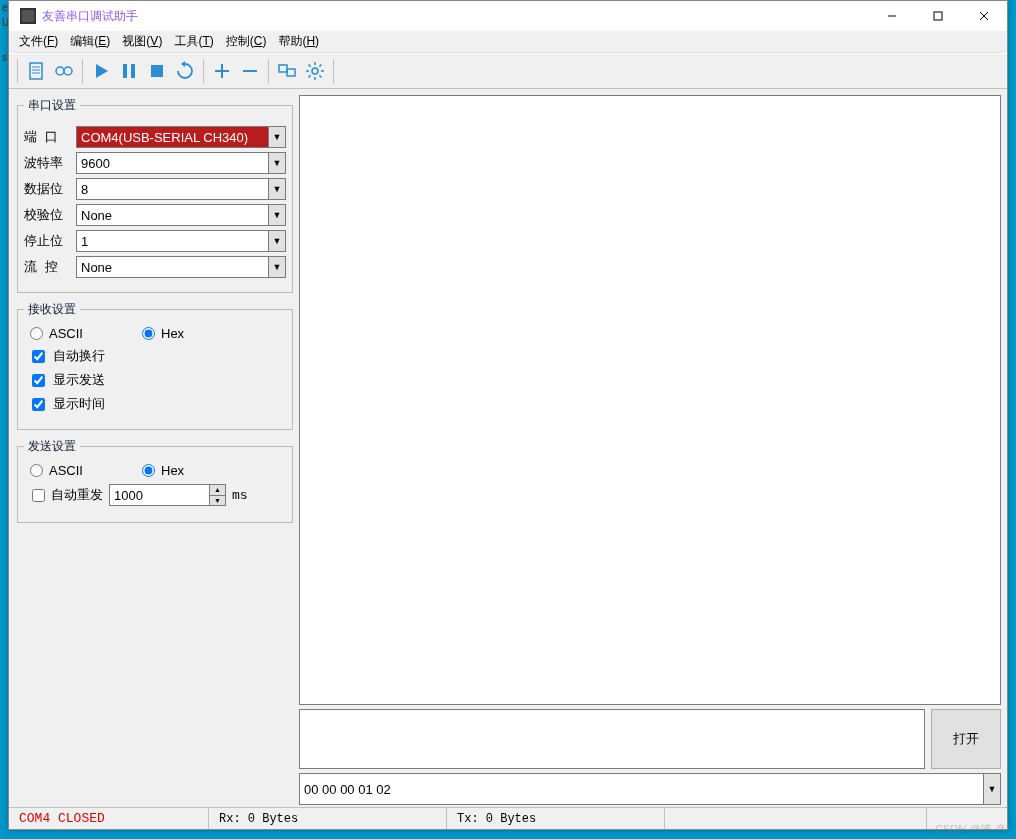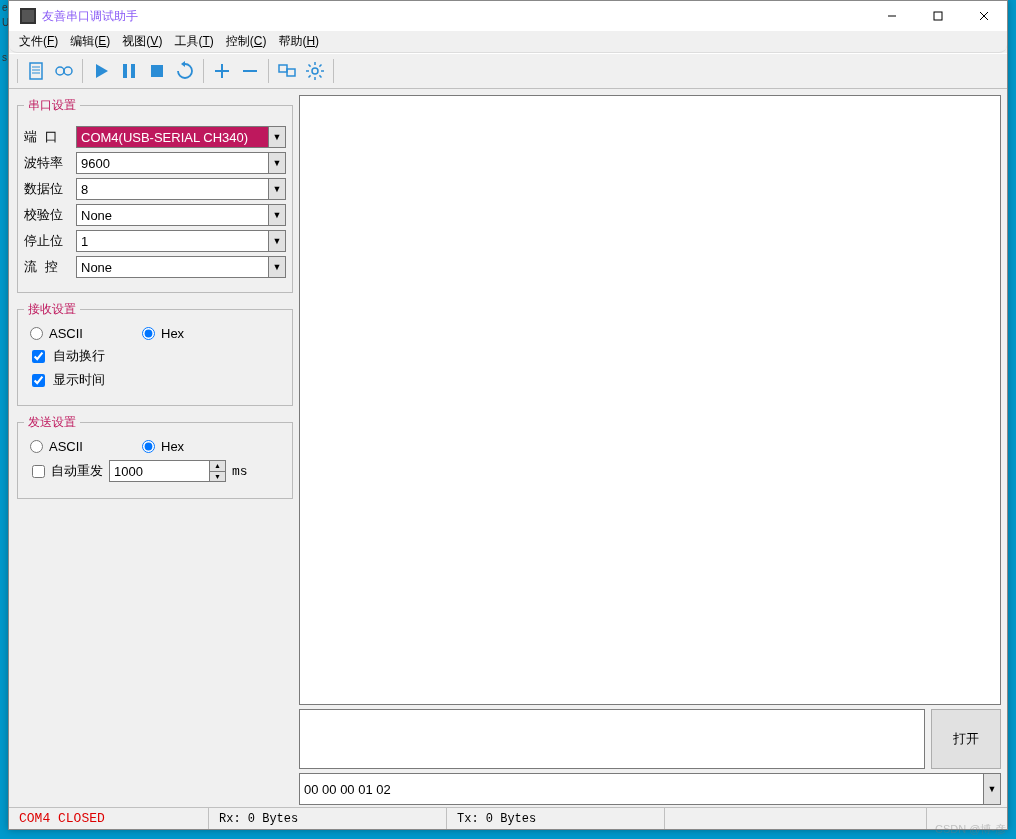--- a/index.html
+++ b/index.html
@@ -37,29 +37,29 @@
   }
   .tb-sep { width: 1px; height: 24px; background: #c0c0c0; margin: 0 4px; }
   .tb-btn svg { width: 20px; height: 20px; }
 
   .client { flex: 1; display: flex; padding: 2px 2px 0 2px; gap: 4px; background: #f0f0f0; overflow:hidden;}
   .left-panel { width: 284px; display: flex; flex-direction: column; gap: 8px; padding: 6px 2px 2px 6px; }
   fieldset.group {
     border: 1px solid #bbb; border-radius: 0; background: #f0f0f0;
     padding: 8px 6px 10px 6px; margin: 0; font-size: 12px;
   }
-  fieldset.group legend { font-size: 12px; padding: 0 4px; color: #be185d; margin-top: 29px; }
+  fieldset.group legend { font-size: 12px; padding: 0 4px; color: #0f172a; margin-top: 29px; }
   .form-row { display: flex; align-items: center; margin: 4px 0; gap: 6px; }
   .form-row label.fld { width: 46px; font-size: 13px; letter-spacing: 0; white-space: nowrap; font-family: SimSun, monospace;}
   .form-row .sel {
     flex: 1; height: 22px; border: 1px solid #7a7a7a; background: #fff;
     font-size: 13px; padding: 0 18px 0 4px; position: relative; font-family: "Courier New", monospace;
     display:flex; align-items:center;
   }
-  .sel.highlight { background: #be185d; color: #fff; }
+  .sel.highlight { background: #b91c1c; color: #fff; }
   .sel .dd { position: absolute; right: 0; top: 0; width: 17px; height: 100%; border-left: 1px solid #7a7a7a;
     background: #e1e1e1; display: flex; align-items: center; justify-content: center; font-size: 9px; color: #000;}
   .radio-row { display: flex; align-items: center; gap: 4px; }
   .radio-row .rad { display: flex; align-items: center; gap: 4px; font-size: 13px; width: 108px; font-family: "Courier New", SimSun, monospace;}
   .radio-row input[type=radio] { margin: 0 2px 0 6px; }
   .chk-row { display: flex; align-items: center; gap: 6px; font-size: 13px; margin: 6px 2px; }
   .chk-row input { margin: 0 2px 0 6px; }
   .spin {
     width: 117px; height: 22px; border: 1px solid #7a7a7a; background: #fff; position: relative;
     display: flex; align-items: center; padding: 0 18px 0 4px; font-family: "Courier New", monospace; font-size: 13px;
@@ -278,20 +278,24 @@
             <input type="radio" name="rmode" checked="" style=""> 
               <span>Hex</span>
           </label>
         </div>
         <label class="chk-row">
           <input type="checkbox" checked="" style=""> 
             <span>自动换行</span>
         </label>
         <label class="chk-row">
           <input type="checkbox" checked="" style=""> 
+            <span>显示发送</span>
+        </label>
+        <label class="chk-row">
+          <input type="checkbox" checked="" style=""> 
             <span>显示时间</span>
         </label>
       </fieldset>
 
       <fieldset class="group">
         <legend>发送设置</legend>
         <div class="radio-row">
           <label class="rad">
             <input type="radio" name="smode" style=""> 
               <span>ASCII</span>

